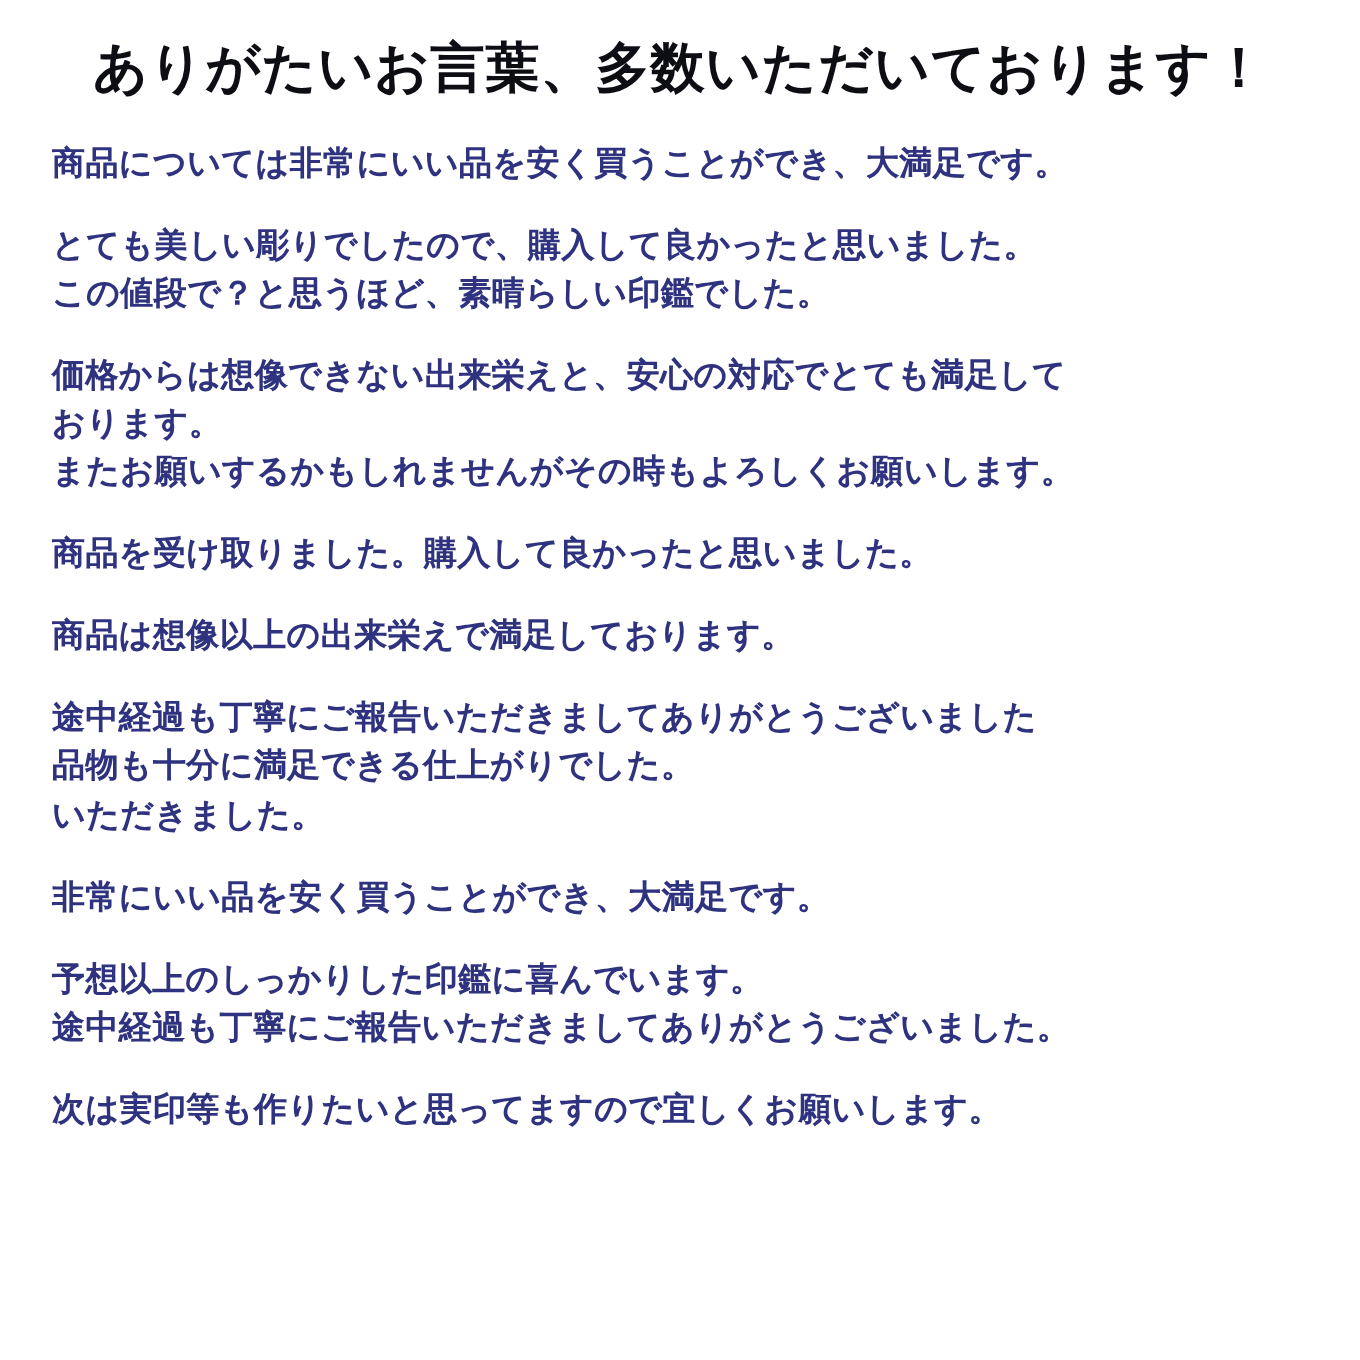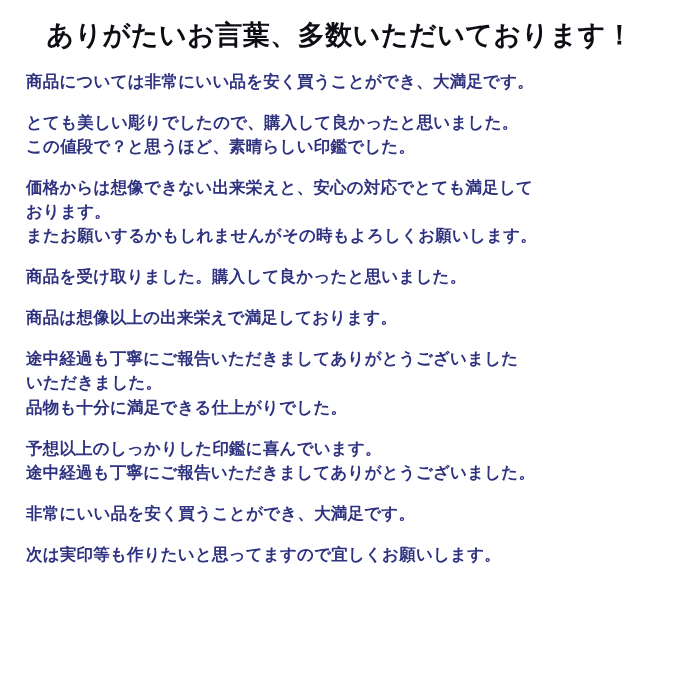--- a/index.html
+++ b/index.html
@@ -70,27 +70,27 @@
         <div class="line">またお願いするかもしれませんがその時もよろしくお願いします。</div>
       </div>
       <div class="testimonial">
         <div class="line">商品を受け取りました。購入して良かったと思いました。</div>
       </div>
       <div class="testimonial">
         <div class="line">商品は想像以上の出来栄えで満足しております。</div>
       </div>
       <div class="testimonial">
         <div class="line">途中経過も丁寧にご報告いただきましてありがとうございました</div>
+        <div class="line">品物も十分に満足できる仕上がりでした。</div>
         <div class="line">いただきました。</div>
-        <div class="line">品物も十分に満足できる仕上がりでした。</div>
+      </div>
+      <div class="testimonial">
+        <div class="line">非常にいい品を安く買うことができ、大満足です。</div>
       </div>
       <div class="testimonial">
         <div class="line">予想以上のしっかりした印鑑に喜んでいます。</div>
         <div class="line">途中経過も丁寧にご報告いただきましてありがとうございました。</div>
-      </div>
-      <div class="testimonial">
-        <div class="line">非常にいい品を安く買うことができ、大満足です。</div>
       </div>
       <div class="testimonial">
         <div class="line">次は実印等も作りたいと思ってますので宜しくお願いします。</div>
       </div>
     </div>
 </div>
 
 </body></html>

